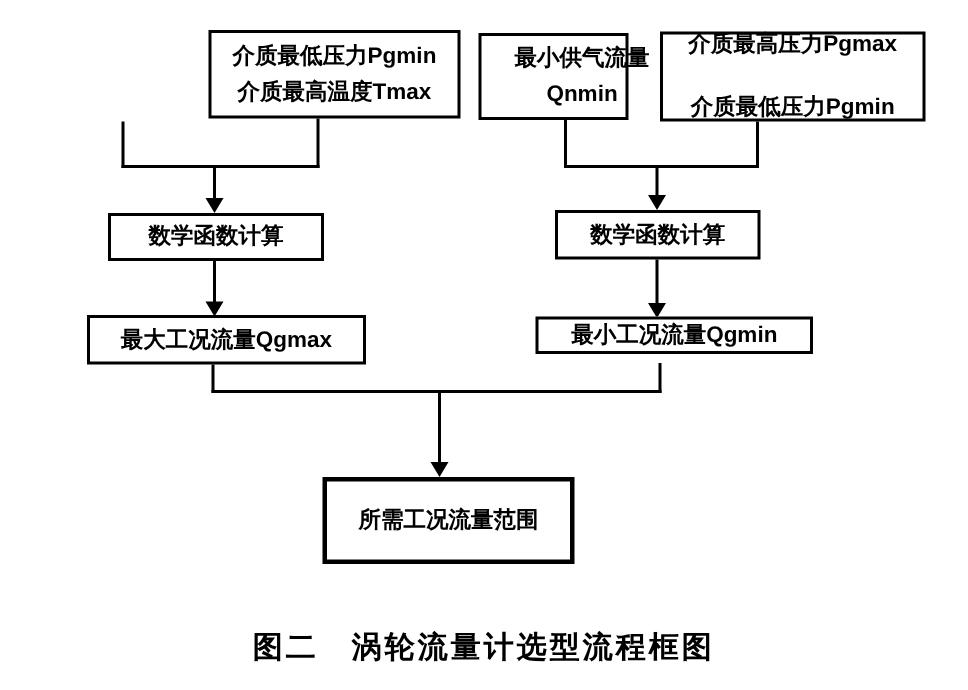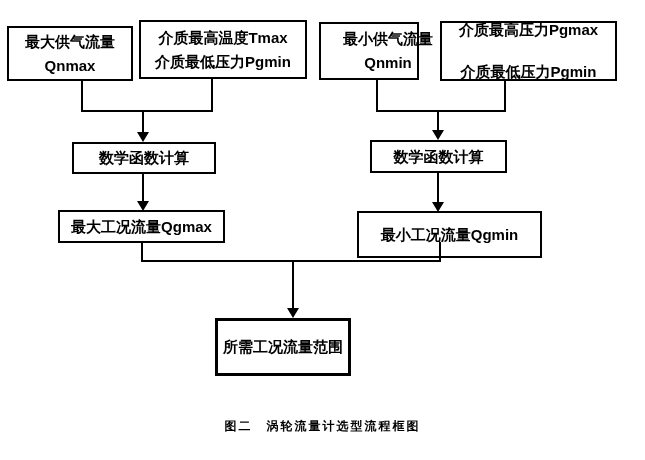--- a/index.html
+++ b/index.html
@@ -51,38 +51,34 @@
     border-left: 6px solid transparent;
     border-right: 6px solid transparent;
     border-top: 10px solid #000000;
   }
   .caption {
     position: absolute;
     left: 0;
     right: 0;
     top: 418px;
     text-align: center;
-    font-size: 12px;
+    font-size: 20px;
     font-weight: bold;
     letter-spacing: 2px;
   }
 </style>
 </head>
 <body>
 
 <div class="canvas">
 
-  <div class="node" style="left:7px; top:26px; width:126px; height:55px;">
-    <div>最大供气流量</div>
-    <div>Qnmax</div>
-  </div>
 
   <div class="node" style="left:139px; top:20px; width:168px; height:59px;">
+    <div>介质最低压力Pgmin</div>
     <div>介质最高温度Tmax</div>
-    <div>介质最低压力Pgmin</div>
   </div>
 
   <div class="node" style="left:319px; top:22px; width:100px; height:58px;padding-left:38px;">
     <div>最小供气流量</div>
     <div>Qnmin</div>
   </div>
 
   <div class="node" style="left:440px; top:21px; width:177px; height:60px;gap:18px;">
     <div>介质最高压力Pgmax</div>
     <div>介质最低压力Pgmin</div>
@@ -107,33 +103,33 @@
   <div class="node" style="left:370px; top:140px; width:137px; height:33px;">
     <div>数学函数计算</div>
   </div>
 
   <div class="vline" style="left:142px; top:174px; height:28px;"></div>
   <div class="arrowhead" style="left:137px; top:201px;"></div>
 
   <div class="vline" style="left:437px; top:173px; height:30px;"></div>
   <div class="arrowhead" style="left:432px; top:202px;"></div>
 
-  <div class="node" style="left:58px; top:210px; width:167px; height:33px;">
+  <div class="node" style="left:58px; top:210px; width:186px; height:33px;">
     <div>最大工况流量Qgmax</div>
   </div>
 
-  <div class="node" style="left:357px; top:211px; width:185px; height:47px;">
+  <div class="node" style="left:357px; top:211px; width:185px; height:25px;">
     <div>最小工况流量Qgmin</div>
   </div>
 
   <div class="vline" style="left:141px; top:243px; height:19px;"></div>
   <div class="vline" style="left:439px; top:242px; height:20px;"></div>
   <div class="hline" style="left:141px; top:260px; width:300px;"></div>
   <div class="vline" style="left:292px; top:262px; height:47px;"></div>
   <div class="arrowhead" style="left:287px; top:308px;"></div>
 
-  <div class="node thick" style="left:215px; top:318px; width:136px; height:58px;">
+  <div class="node thick" style="left:215px; top:318px; width:168px; height:58px;">
     <div>所需工况流量范围</div>
   </div>
 
   <div class="caption">图二　涡轮流量计选型流程框图</div>
 
 </div>
 
 </body></html>

